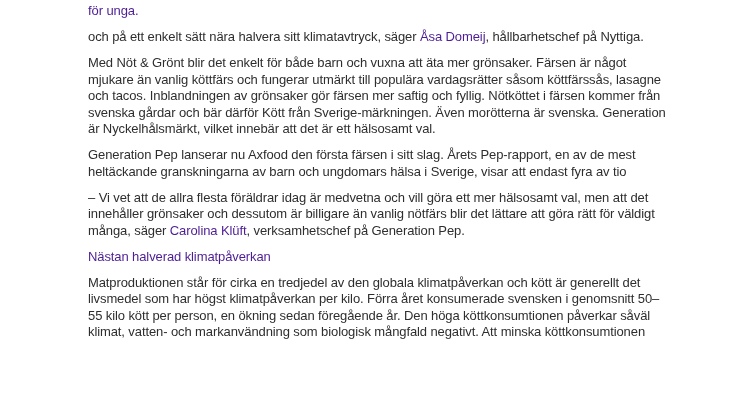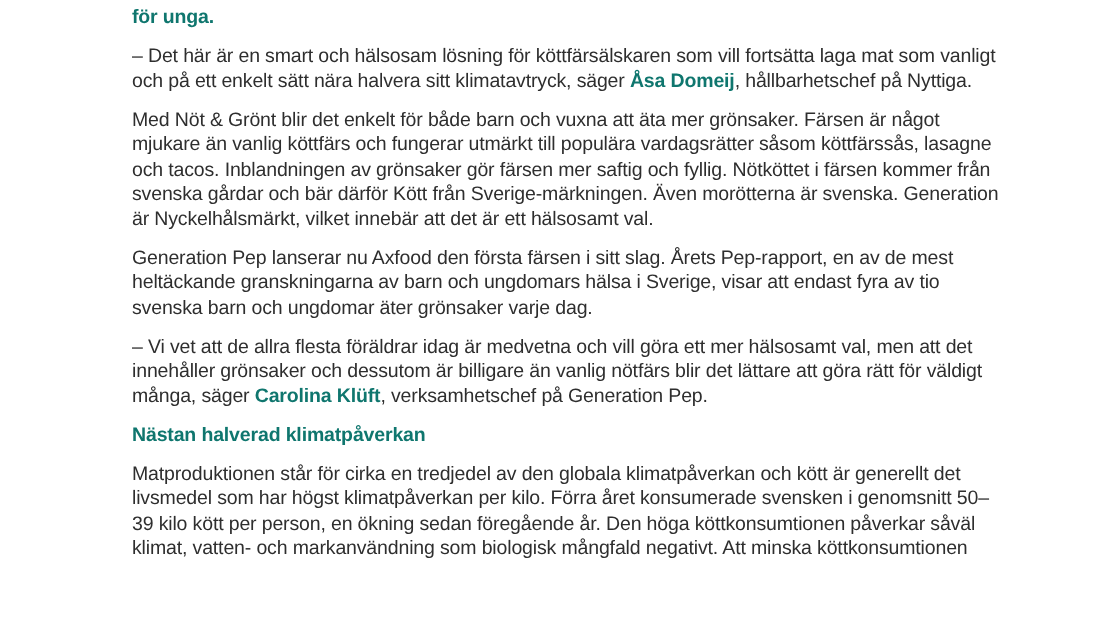--- a/index.html
+++ b/index.html
@@ -29,54 +29,52 @@
   }
   .line {
     display: block;
     white-space: nowrap;
     line-height: 16.5px;
     height: 16.5px;
   }
   .heading .line,
   .lead-fragment .line,
   strong {
-    font-weight: 700;
-    color: #0f766e;
+    font-weight: 400;
+    color: #4c1d95;
   }
 </style>
 </head>
 <body>
 
 <div class="document-body">
     <p class="lead-fragment">
       <span class="line"><strong>för unga.</strong></span>
     </p>
     <p class="paragraph">
-      <span class="line"><span>– Det här är en smart och hälsosam lösning för köttfärsälskaren som vill fortsätta laga mat som vanligt</span></span>
       <span class="line"><span>och på ett enkelt sätt nära halvera sitt klimatavtryck, säger </span><strong>Åsa Domeij</strong><span>, hållbarhetschef på Nyttiga.</span></span>
     </p>
     <p class="paragraph">
       <span class="line"><span>Med Nöt &amp; Grönt blir det enkelt för både barn och vuxna att äta mer grönsaker. Färsen är något</span></span>
       <span class="line"><span>mjukare än vanlig köttfärs och fungerar utmärkt till populära vardagsrätter såsom köttfärssås, lasagne</span></span>
       <span class="line"><span>och tacos. Inblandningen av grönsaker gör färsen mer saftig och fyllig. Nötköttet i färsen kommer från</span></span>
       <span class="line"><span>svenska gårdar och bär därför Kött från Sverige-märkningen. Även morötterna är svenska. Generation</span></span>
       <span class="line"><span>är Nyckelhålsmärkt, vilket innebär att det är ett hälsosamt val.</span></span>
     </p>
     <p class="paragraph">
       <span class="line"><span>Generation Pep lanserar nu Axfood den första färsen i sitt slag. Årets Pep-rapport, en av de mest</span></span>
       <span class="line"><span>heltäckande granskningarna av barn och ungdomars hälsa i Sverige, visar att endast fyra av tio</span></span>
-      <span class="line"><span>svenska barn och ungdomar äter grönsaker varje dag.</span></span>
     </p>
     <p class="paragraph">
       <span class="line"><span>– Vi vet att de allra flesta föräldrar idag är medvetna och vill göra ett mer hälsosamt val, men att det</span></span>
       <span class="line"><span>innehåller grönsaker och dessutom är billigare än vanlig nötfärs blir det lättare att göra rätt för väldigt</span></span>
       <span class="line"><span>många, säger </span><strong>Carolina Klüft</strong><span>, verksamhetschef på Generation Pep.</span></span>
     </p>
     <p class="heading">
       <span class="line"><strong>Nästan halverad klimatpåverkan</strong></span>
     </p>
     <p class="paragraph">
       <span class="line"><span>Matproduktionen står för cirka en tredjedel av den globala klimatpåverkan och kött är generellt det</span></span>
       <span class="line"><span>livsmedel som har högst klimatpåverkan per kilo. Förra året konsumerade svensken i genomsnitt 50–</span></span>
-      <span class="line"><span>39 kilo kött per person, en ökning sedan föregående år. Den höga köttkonsumtionen påverkar såväl</span></span>
+      <span class="line"><span>55 kilo kött per person, en ökning sedan föregående år. Den höga köttkonsumtionen påverkar såväl</span></span>
       <span class="line"><span>klimat, vatten- och markanvändning som biologisk mångfald negativt. Att minska köttkonsumtionen</span></span>
     </p>
   </div>
 
 </body></html>

